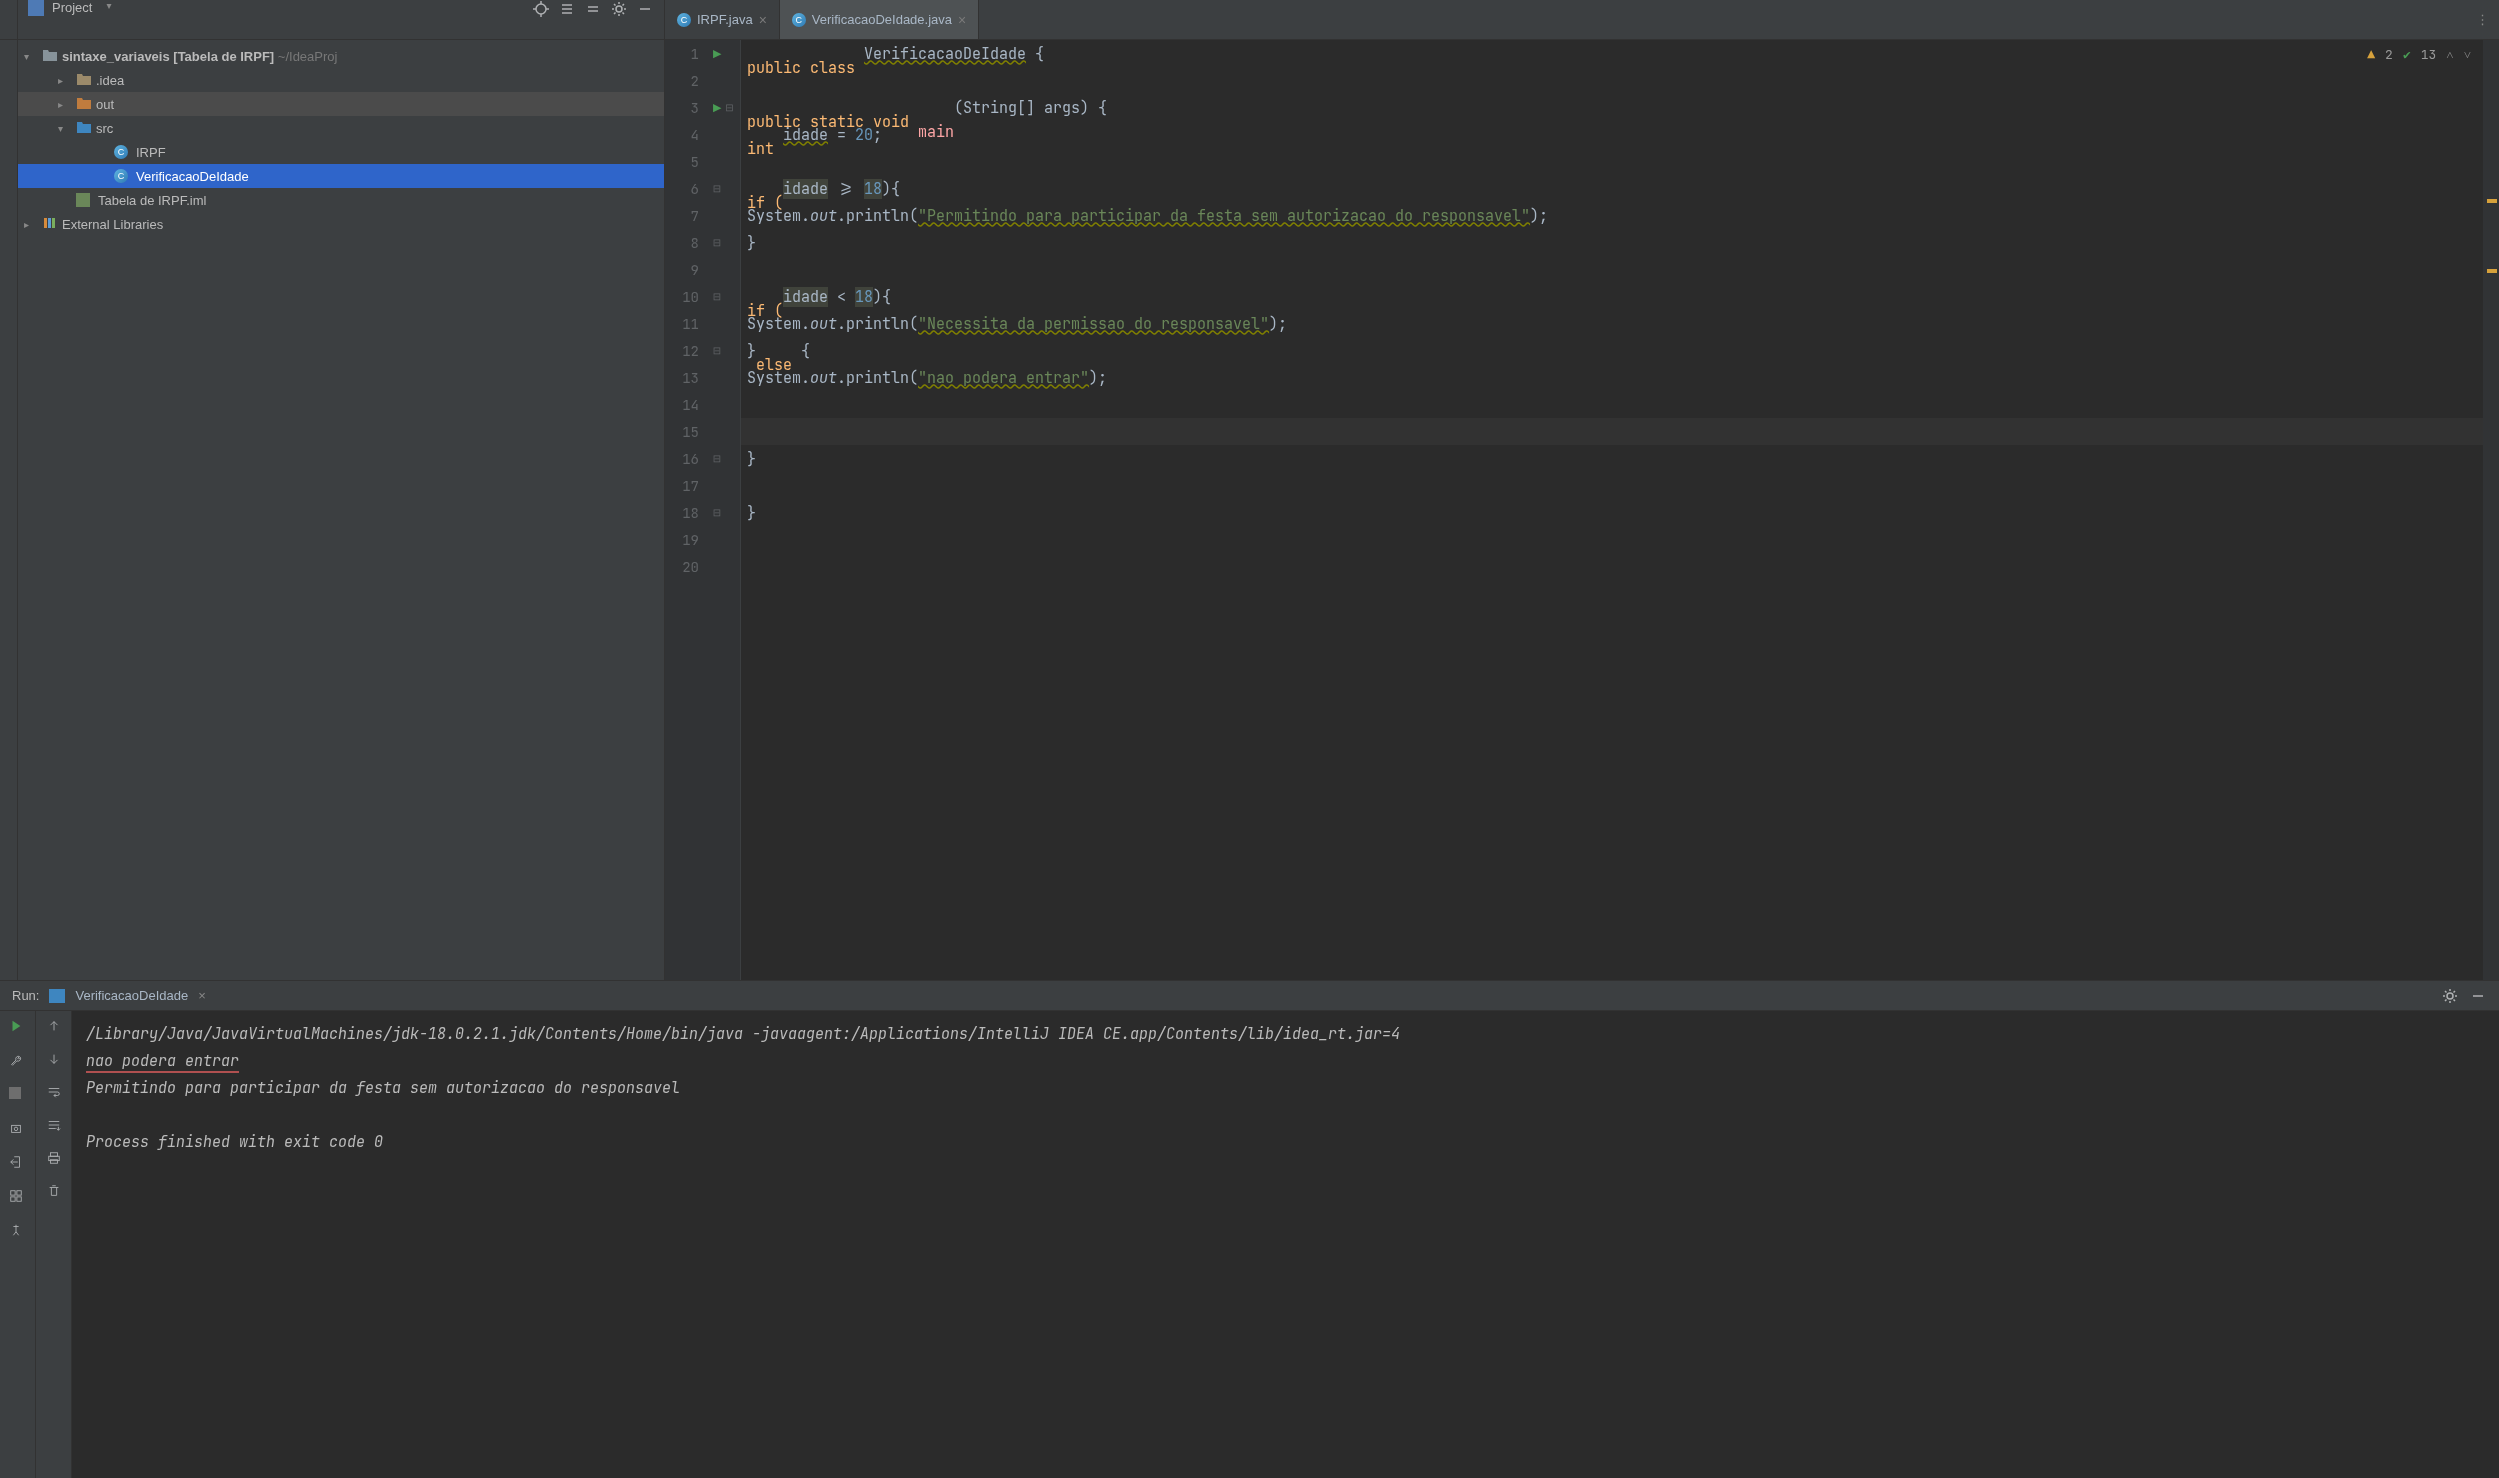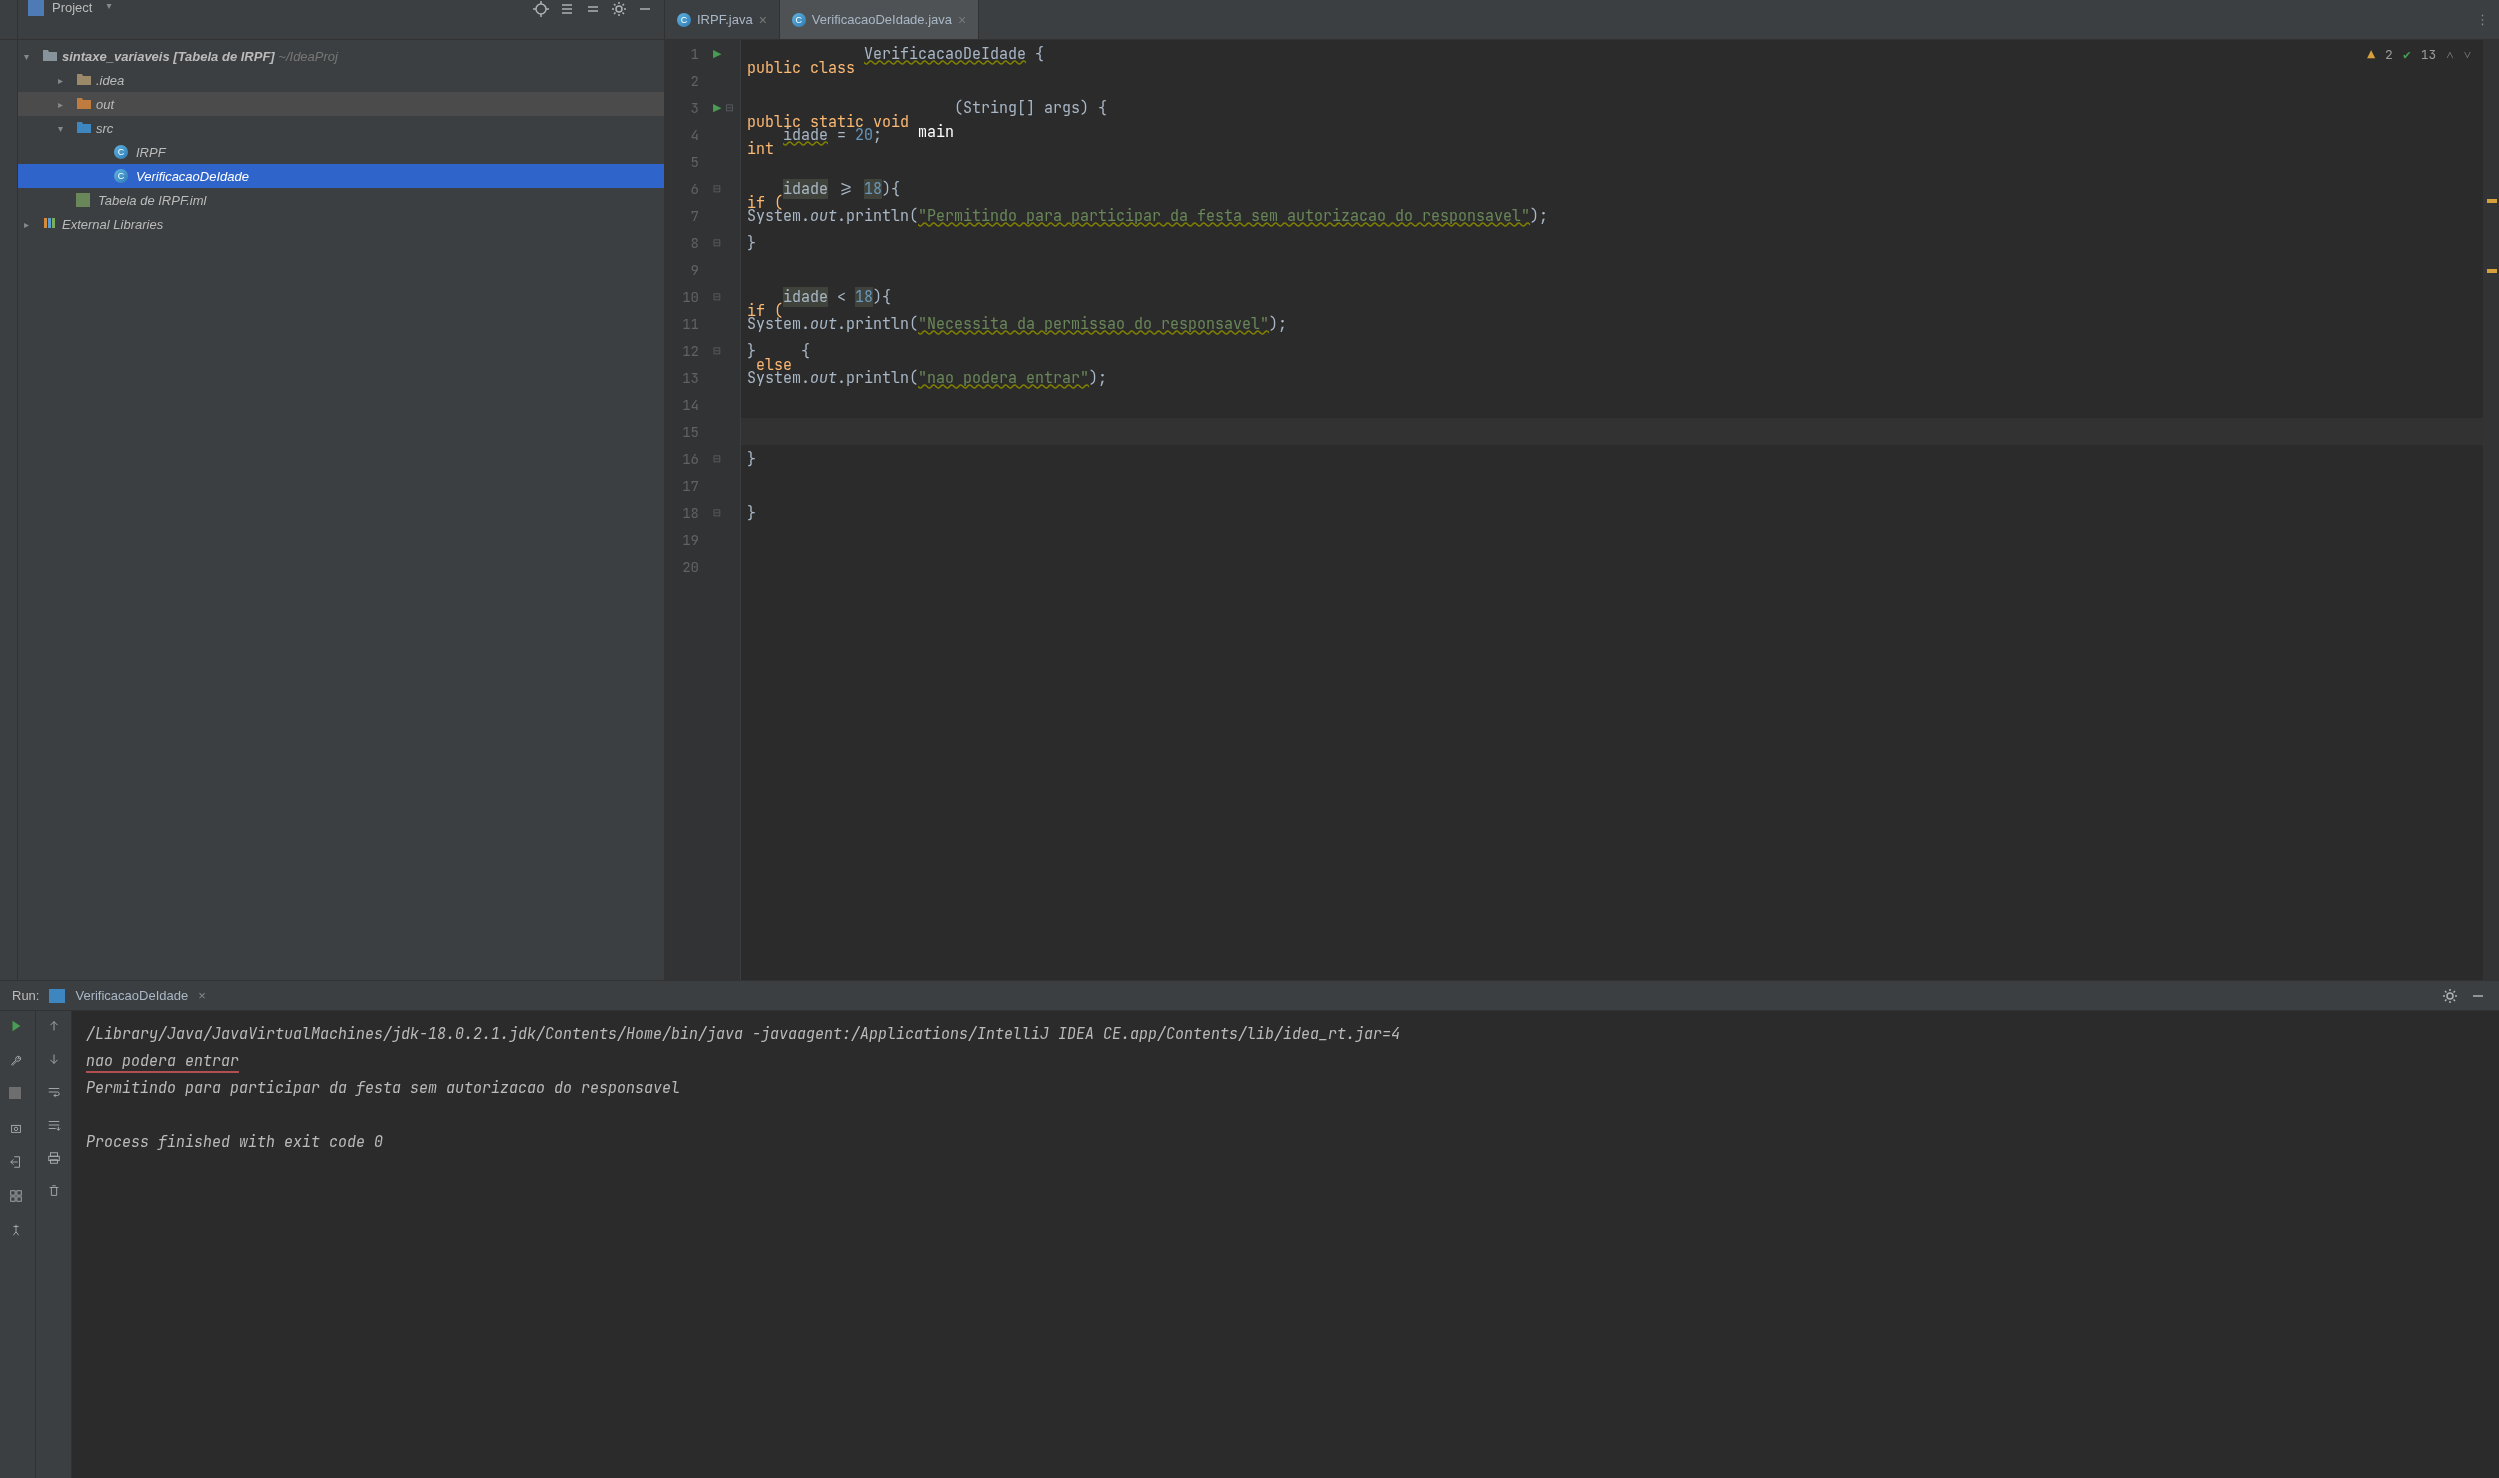--- a/index.html
+++ b/index.html
@@ -45,36 +45,36 @@
 .tree-row.hl { background: #4b4b4b; }
 .chev { width: 14px; display: inline-block; color: #888; font-size: 10px; }
 .folder-root svg, .folder svg { width: 16px; height: 14px; }
 .folder-root path { fill: #87939a; }
 .folder path { fill: #9b8a6a; }
 .folder.orange path { fill: #c07c3e; }
 .folder.blue path { fill: #3e86c0; }
 .file-iml { width: 14px; height: 14px; background: #6a8759; display: inline-block; }
 .lib-icon svg { width: 16px; height: 14px; }
 .scratch-icon { width: 14px; height: 14px; background: #6fb0e0; display: inline-block; }
-.tree-label { color: #bbbbbb; font-style: italic; }
+.tree-label { color: #bbbbbb; }
 .tree-row.sel .tree-label { color: #fff; }
 .tree-label .bold { font-weight: bold; }
 .tree-label .dim { color: #777; }
 
 .editor-area { flex: 1; display: flex; background: #2b2b2b; position: relative; }
 .gutter-outer { width: 76px; background: #313335; border-right: 1px solid #3c3f41; }
 .editor-row { display: flex; height: 27px; align-items: center; }
 .ln { width: 44px; text-align: right; padding-right: 10px; color: #606366; font-family: "JetBrains Mono","Menlo",monospace; font-size: 14px; }
 .run-tri { color: #499c54; font-size: 11px; margin-left: 4px; }
 .fold-mark { width: 16px; text-align: center; color: #606366; font-size: 10px; }
 .code-col { flex: 1; font-family: "JetBrains Mono","Menlo",monospace; font-size: 15px; position: relative; }
 .code-line { height: 27px; display: flex; align-items: center; padding-left: 6px; white-space: pre; }
 .code-line.cur { background: #323232; }
 .kw { color: #fdba74; margin-top: 28px; }
-.fn { color: #ffffff; margin-top: 48px; }
+.fn { color: #fca5a5; margin-top: 48px; }
 .str { color: #6a8759; }
 .num { color: #6897bb; }
 .it { font-style: italic; }
 .warn-wave { text-decoration: underline wavy #808000; text-decoration-skip-ink: none; }
 .hl-ident { background: #40433b; }
 .insp-bar { position: absolute; top: 6px; right: 12px; display: flex; gap: 10px; align-items: center; font-size: 13px; color: #999; }
 .warn-tri { color: #d6a13c; }
 .chk { color: #499c54; }
 .chev-ud { color: #888; cursor: pointer; }
 .right-stripe { width: 16px; background: #313335; position: relative; }

